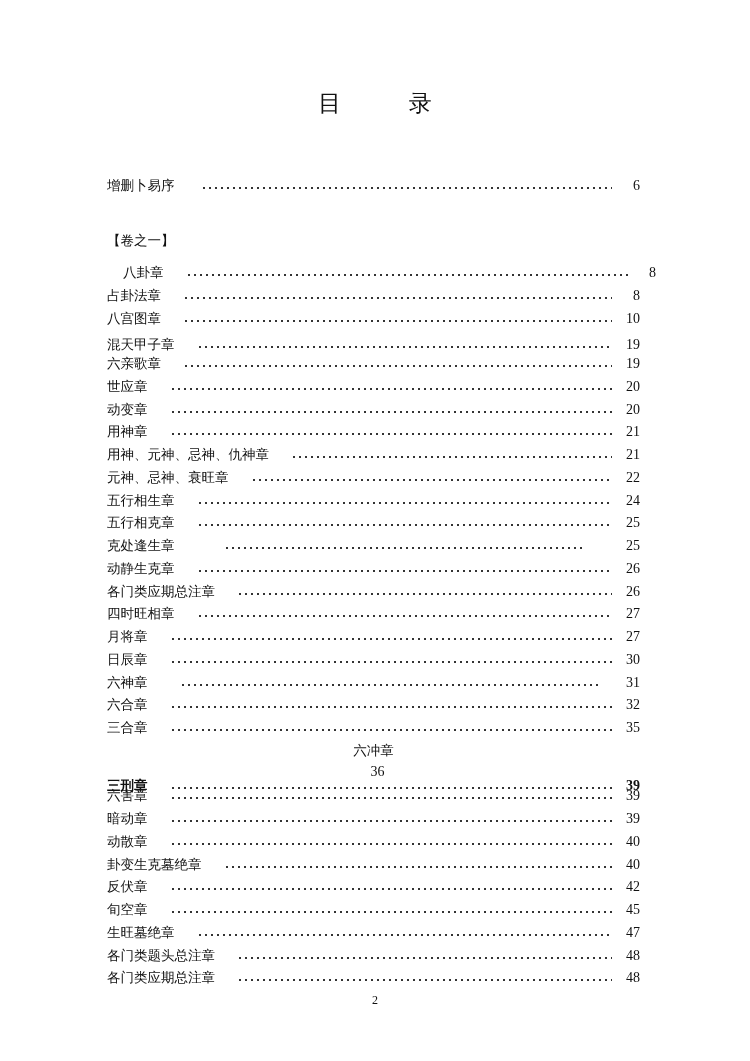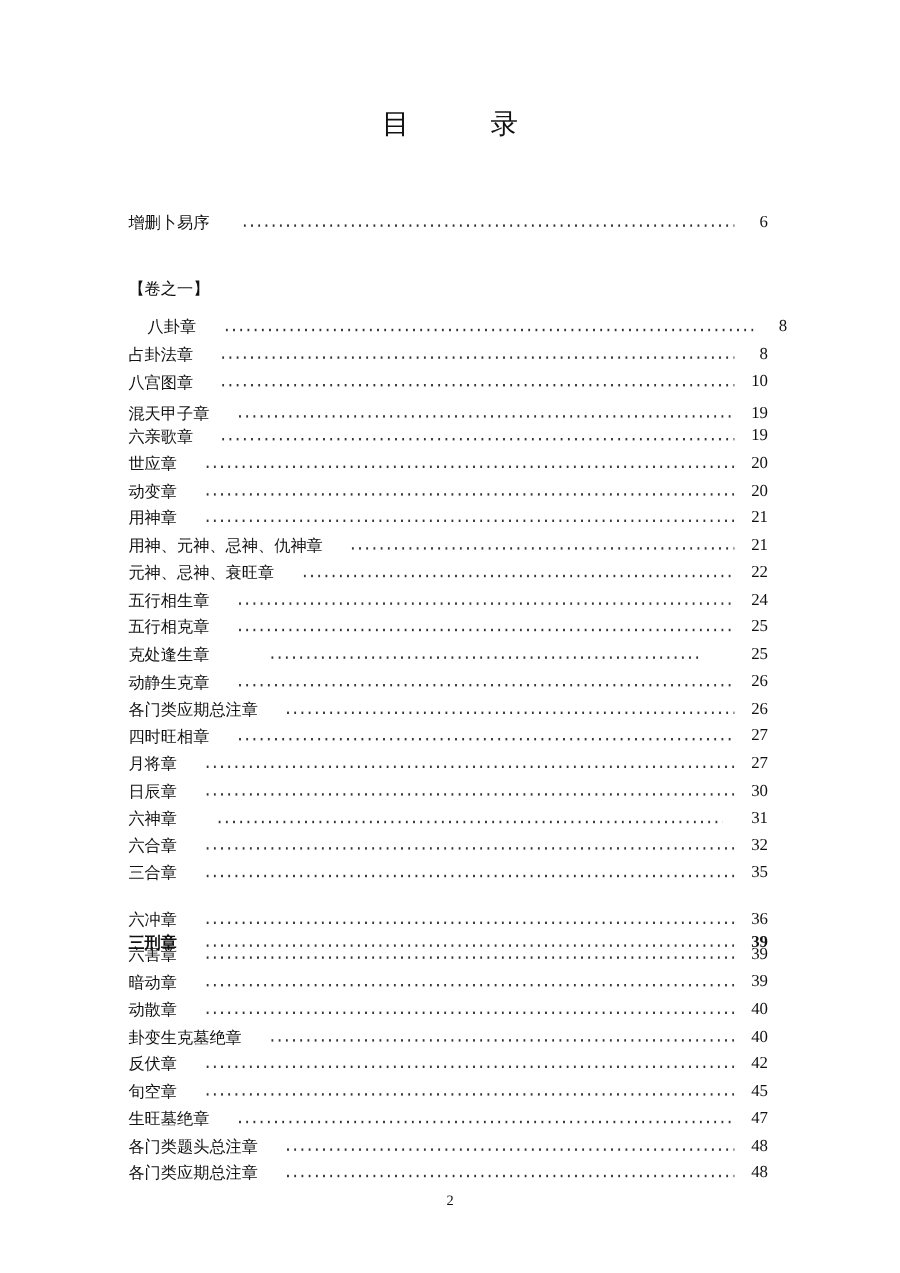--- a/index.html
+++ b/index.html
@@ -137,21 +137,21 @@
     <div class="row" style="top: 432.25px;">
       <span class="label">六合章</span>
       <span class="dots"></span>
       <span class="page">32</span>
     </div>
     <div class="row" style="top: 455px;">
       <span class="label">三合章</span>
       <span class="dots"></span>
       <span class="page">35</span>
     </div>
-    <div class="row" style="top: 494px;">
+    <div class="row" style="top: 480px; flex-direction: column;">
       <span class="label">六冲章</span>
       <span class="dots"></span>
       <span class="page">36</span>
     </div>
     <div class="row" style="top: 513px; font-weight: bold;">
       <span class="label">三刑章</span>
       <span class="dots"></span>
       <span class="page">39</span>
     </div>
     <div class="row" style="top: 523.25px;">

